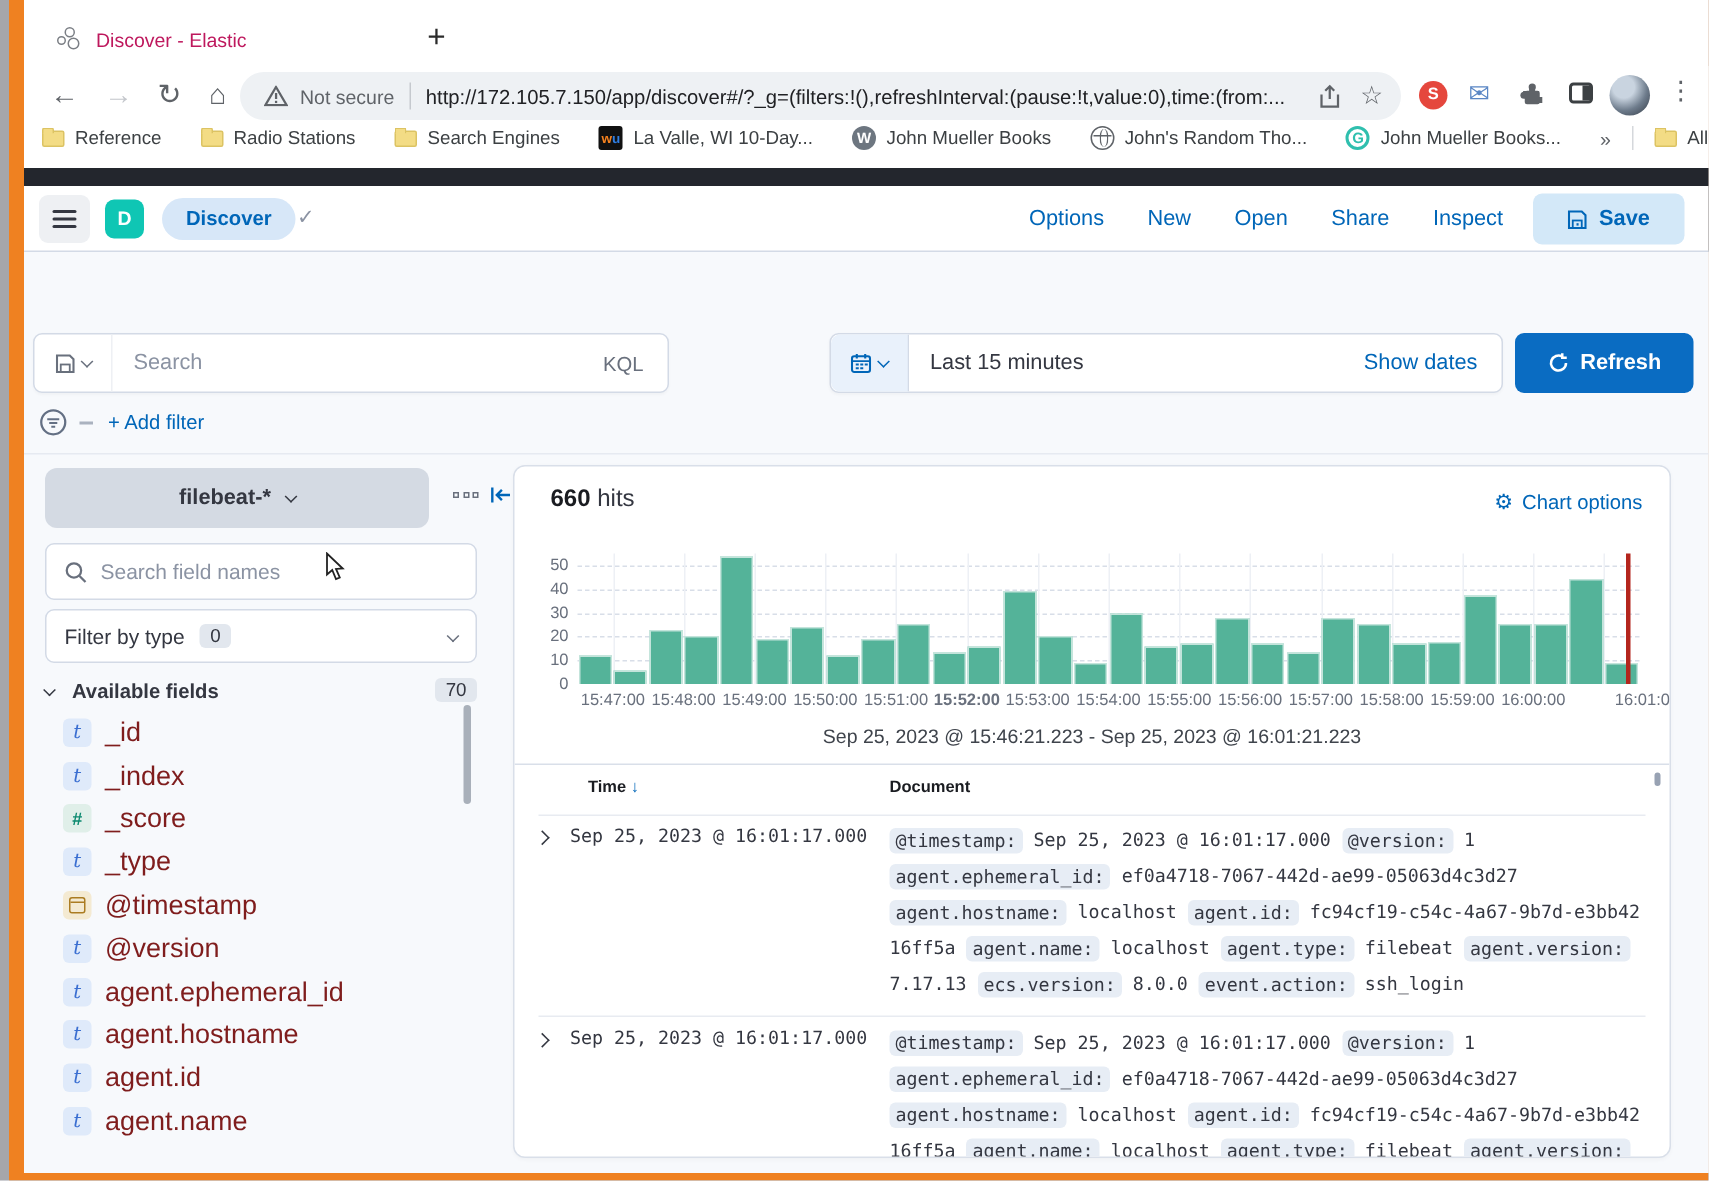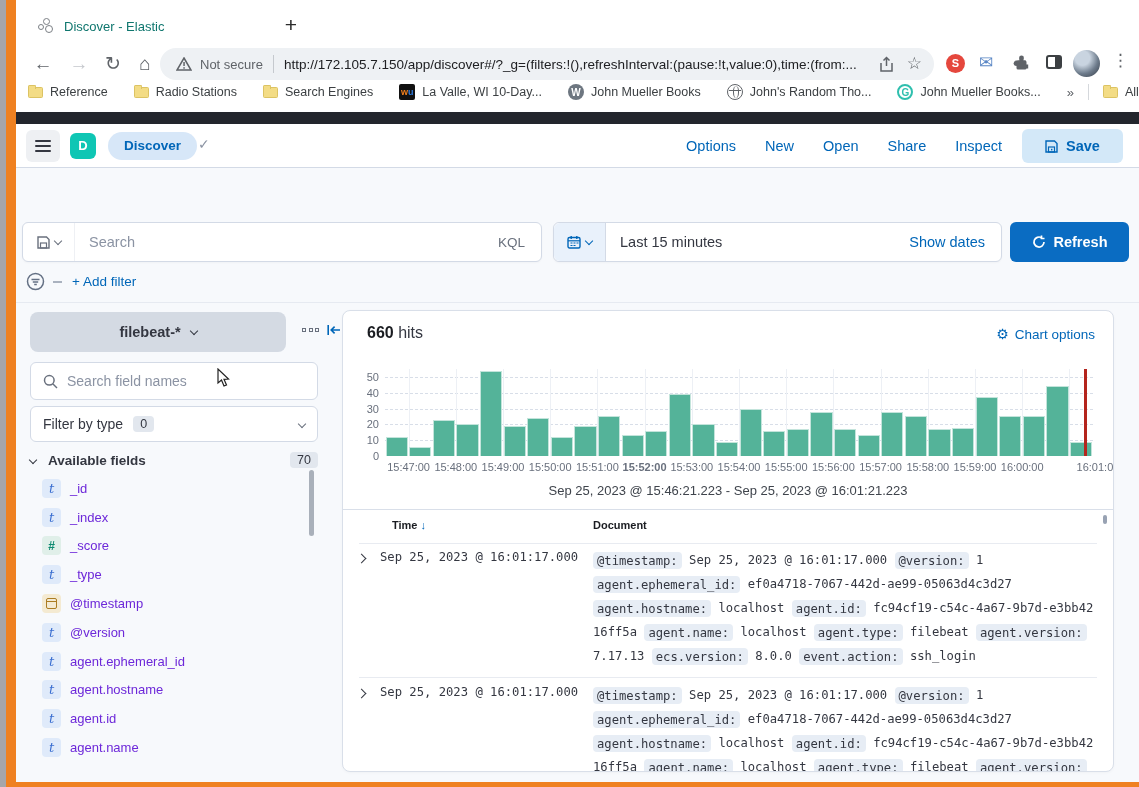--- a/index.html
+++ b/index.html
@@ -1,21 +1,21 @@
 <!DOCTYPE html>
 <html><head>
 <meta charset="utf-8">
 <style>
   * { margin:0; padding:0; box-sizing:border-box; }
   html,body { width:1139px; height:787px; overflow:hidden; }
   body { background:#a6a6aa; font-family:"Liberation Sans", sans-serif; position:relative; }
   .win { position:absolute; left:6px; top:0; width:1133px; height:787px; background:#ef8121; }
   .page { position:absolute; left:10px; top:0; width:1124px; height:782px; background:#fff; }
   .tab { position:absolute; left:10px; top:8px; width:238px; height:36px; background:#fff; border-radius:10px 10px 0 0; display:flex; align-items:center; padding:0 10px 0 12px; }
-  .tab-title { font-size:13px; color:#0f766e; flex:1; margin-left:9px; white-space:nowrap; overflow:hidden; }
+  .tab-title { font-size:13px; color:#be185d; flex:1; margin-left:9px; white-space:nowrap; overflow:hidden; }
   .tab-close { width:18px; height:18px; border-radius:50%; display:flex; align-items:center; justify-content:center; color:#5f6368; font-size:14px; }
   .fav-cluster { position:relative; width:17px; height:17px; flex:0 0 17px; }
   .fav-cluster i { position:absolute; border:1.6px solid #7b7f85; border-radius:50%; background:#fff; }
   .newtab { position:absolute; left:262px; top:12px; width:26px; height:26px; color:#2b2b2b; font-size:21px; line-height:26px; text-align:center; }
   .winctl { position:absolute; top:0; right:0; height:40px; display:flex; align-items:center; }
   .winctl .wc { width:47px; height:40px; display:flex; align-items:center; justify-content:center; }
   .chev { display:inline-block; width:8px; height:8px; border-right:2px solid #fff; border-bottom:2px solid #fff; transform:rotate(45deg) translate(-1px,-1px); }
   .wc-min { width:13px; height:2px; background:#fff; }
   .wc-max { width:11px; height:11px; border:1.7px solid #fff; }
   .wc-x { position:relative; width:13px; height:13px; }
@@ -61,21 +61,21 @@
   .dbadge { position:absolute; left:54px; top:9px; width:26px; height:26px; background:#0fc6b4; color:#fff; border-radius:6px; font-size:13px; font-weight:bold; text-align:center; line-height:26px; }
   .crumb { position:absolute; left:92px; top:8px; height:28px; padding:0 16px; background:#d7e7f8; color:#0066b8; border-radius:14px; font-size:13.5px; font-weight:600; line-height:28px; }
   .crumb-chk { position:absolute; left:182px; top:12px; color:#8b93a3; font-size:14px; }
   .navlinks { position:absolute; right:138px; top:0; height:44px; display:flex; align-items:center; gap:29px; }
   .navlinks span { color:#0066b8; font-size:14.5px; }
   .savebtn { position:absolute; left:1006px; top:5px; width:101px; height:34px; background:#d3e8f8; border-radius:6px; color:#0066b8; font-size:14.5px; font-weight:600; display:flex; align-items:center; justify-content:center; gap:8px; }
   
   .appbg { position:absolute; left:0; top:168px; width:1124px; height:614px; background:#f7f9fc; }
   .appbg .rule { position:absolute; left:0; top:134px; width:1124px; height:1px; background:#e6eaf1; }
   
-  .qsearch { position:absolute; left:6px; top:54px; width:520px; height:40px; background:#fff; border:1px solid #d3dae6; border-radius:6px; display:flex; align-items:center; box-shadow:0 1px 2px rgba(0,0,0,.03); }
+  .qsearch { position:absolute; left:6px; top:54px; width:424px; height:40px; background:#fff; border:1px solid #d3dae6; border-radius:6px; display:flex; align-items:center; box-shadow:0 1px 2px rgba(0,0,0,.03); }
   .qsave { width:52px; height:100%; display:flex; align-items:center; justify-content:center; gap:5px; color:#69707d; border-right:1px solid #eef0f4; }
   .qph { color:#8b93a3; font-size:14.5px; margin-left:14px; flex:1; }
   .kql { color:#69707d; font-size:13.5px; padding:0 16px; }
   .dpick { position:absolute; left:537px; top:54px; width:449px; height:40px; background:#fff; border:1px solid #d3dae6; border-radius:6px; display:flex; align-items:center; box-shadow:0 1px 2px rgba(0,0,0,.03); }
   .dcal { width:52px; height:100%; background:#e9f1fb; border-right:1px solid #d3dae6; border-radius:6px 0 0 6px; display:flex; align-items:center; justify-content:center; gap:5px; color:#0066b8; }
   .drange { color:#343741; font-size:14.5px; margin-left:14px; flex:1; }
   .showdates { color:#0066b8; font-size:14.5px; padding-right:16px; }
   .refresh { position:absolute; left:994px; top:54px; width:119px; height:40px; background:#0a6cc2; border-radius:6px; color:#fff; font-size:14.5px; font-weight:600; display:flex; align-items:center; justify-content:center; gap:8px; }
   .chev-b { display:inline-block; width:6px; height:6px; border-right:1.6px solid currentColor; border-bottom:1.6px solid currentColor; transform:rotate(45deg); margin-top:-3px; }
   .filterrow { position:absolute; left:10px; top:104px; display:flex; align-items:center; }
@@ -94,21 +94,21 @@
   .availrow { position:absolute; left:14px; top:284px; width:288px; display:flex; align-items:center; font-size:13.5px; font-weight:bold; color:#343741; }
   .availrow .cnt-badge { margin-left:auto; font-weight:normal; }
   .fieldlist { position:absolute; left:14px; top:306px; width:288px; }
   .frow { display:flex; align-items:center; height:28.8px; gap:9px; padding-left:12px; }
   .fbadge { width:19px; height:19px; border-radius:4px; display:flex; align-items:center; justify-content:center; flex:0 0 19px; }
   .fbadge.t { background:#dfeafa; color:#3b6fd1; font-family:"DejaVu Serif", serif; font-style:italic; font-size:13px; }
   .fbadge.num { background:#e0efe9; color:#0d8a70; font-size:12px; font-weight:bold; }
   .fbadge.date { background:#f4ead2; }
   .mini-cal { position:relative; width:11px; height:11px; border:1.4px solid #ab7c22; border-radius:2px; }
   .mini-cal:before { content:""; position:absolute; left:0; right:0; top:1.5px; height:1.3px; background:#ab7c22; }
-  .fname { font-size:13px; color:#6d28d9; }
+  .fname { font-size:18px; color:#7f1d1d; }
   .sb-scroll { position:absolute; left:293px; top:302px; width:5px; height:66px; background:#a9b0ba; border-radius:3px; }
   
   .card { position:absolute; left:326px; top:142px; width:772px; height:462px; background:#fff; border:1px solid #d9dfe9; border-radius:8px; overflow:hidden; box-shadow:0 1px 3px rgba(0,0,0,.03); }
   .hits { position:absolute; left:24px; top:13px; font-size:16px; color:#343741; }
   .hits b { color:#1a1c21; font-weight:700; }
   .chartopts { position:absolute; right:18px; top:15px; color:#0066b8; font-size:13.5px; display:flex; gap:6px; align-items:center; }
   .plot { position:absolute; left:42px; top:58px; width:708px; height:87px; }
   .plot .hgrid { position:absolute; left:0; width:100%; border-top:1px dashed #d8dee8; }
   .plot .vgrid { position:absolute; top:0; height:100%; width:1px; background:#edf0f5; }
   .plot .bar { position:absolute; bottom:0; background:#54b399; border:1px solid rgba(255,255,255,.65); border-bottom:none; }

